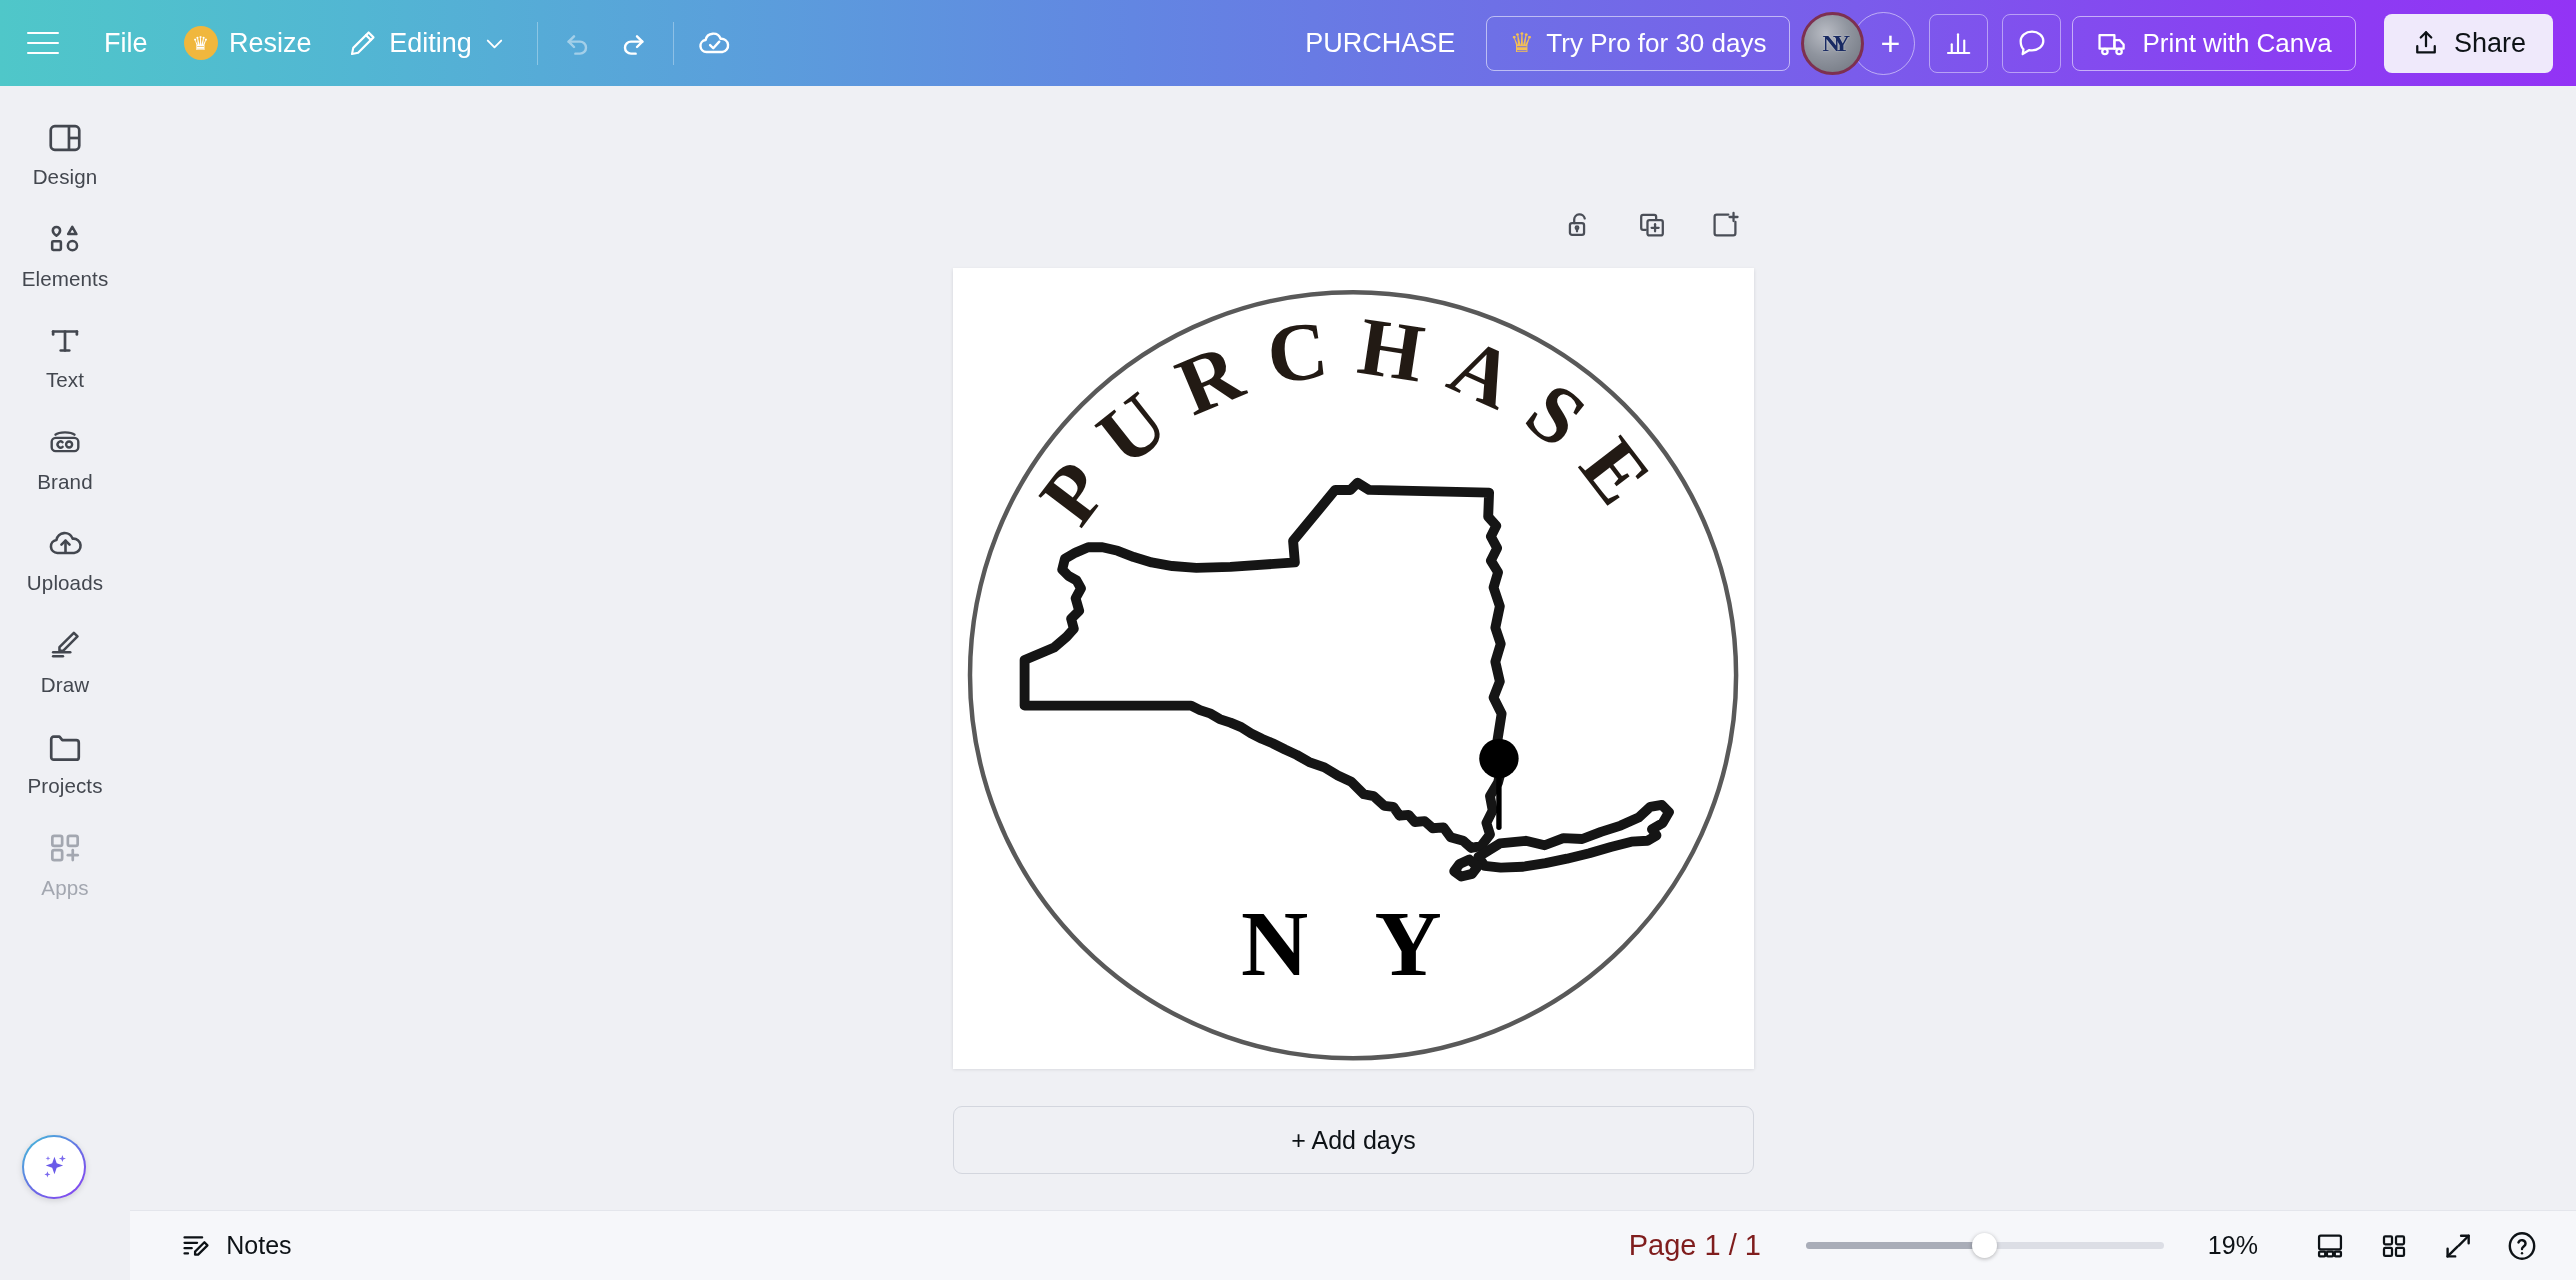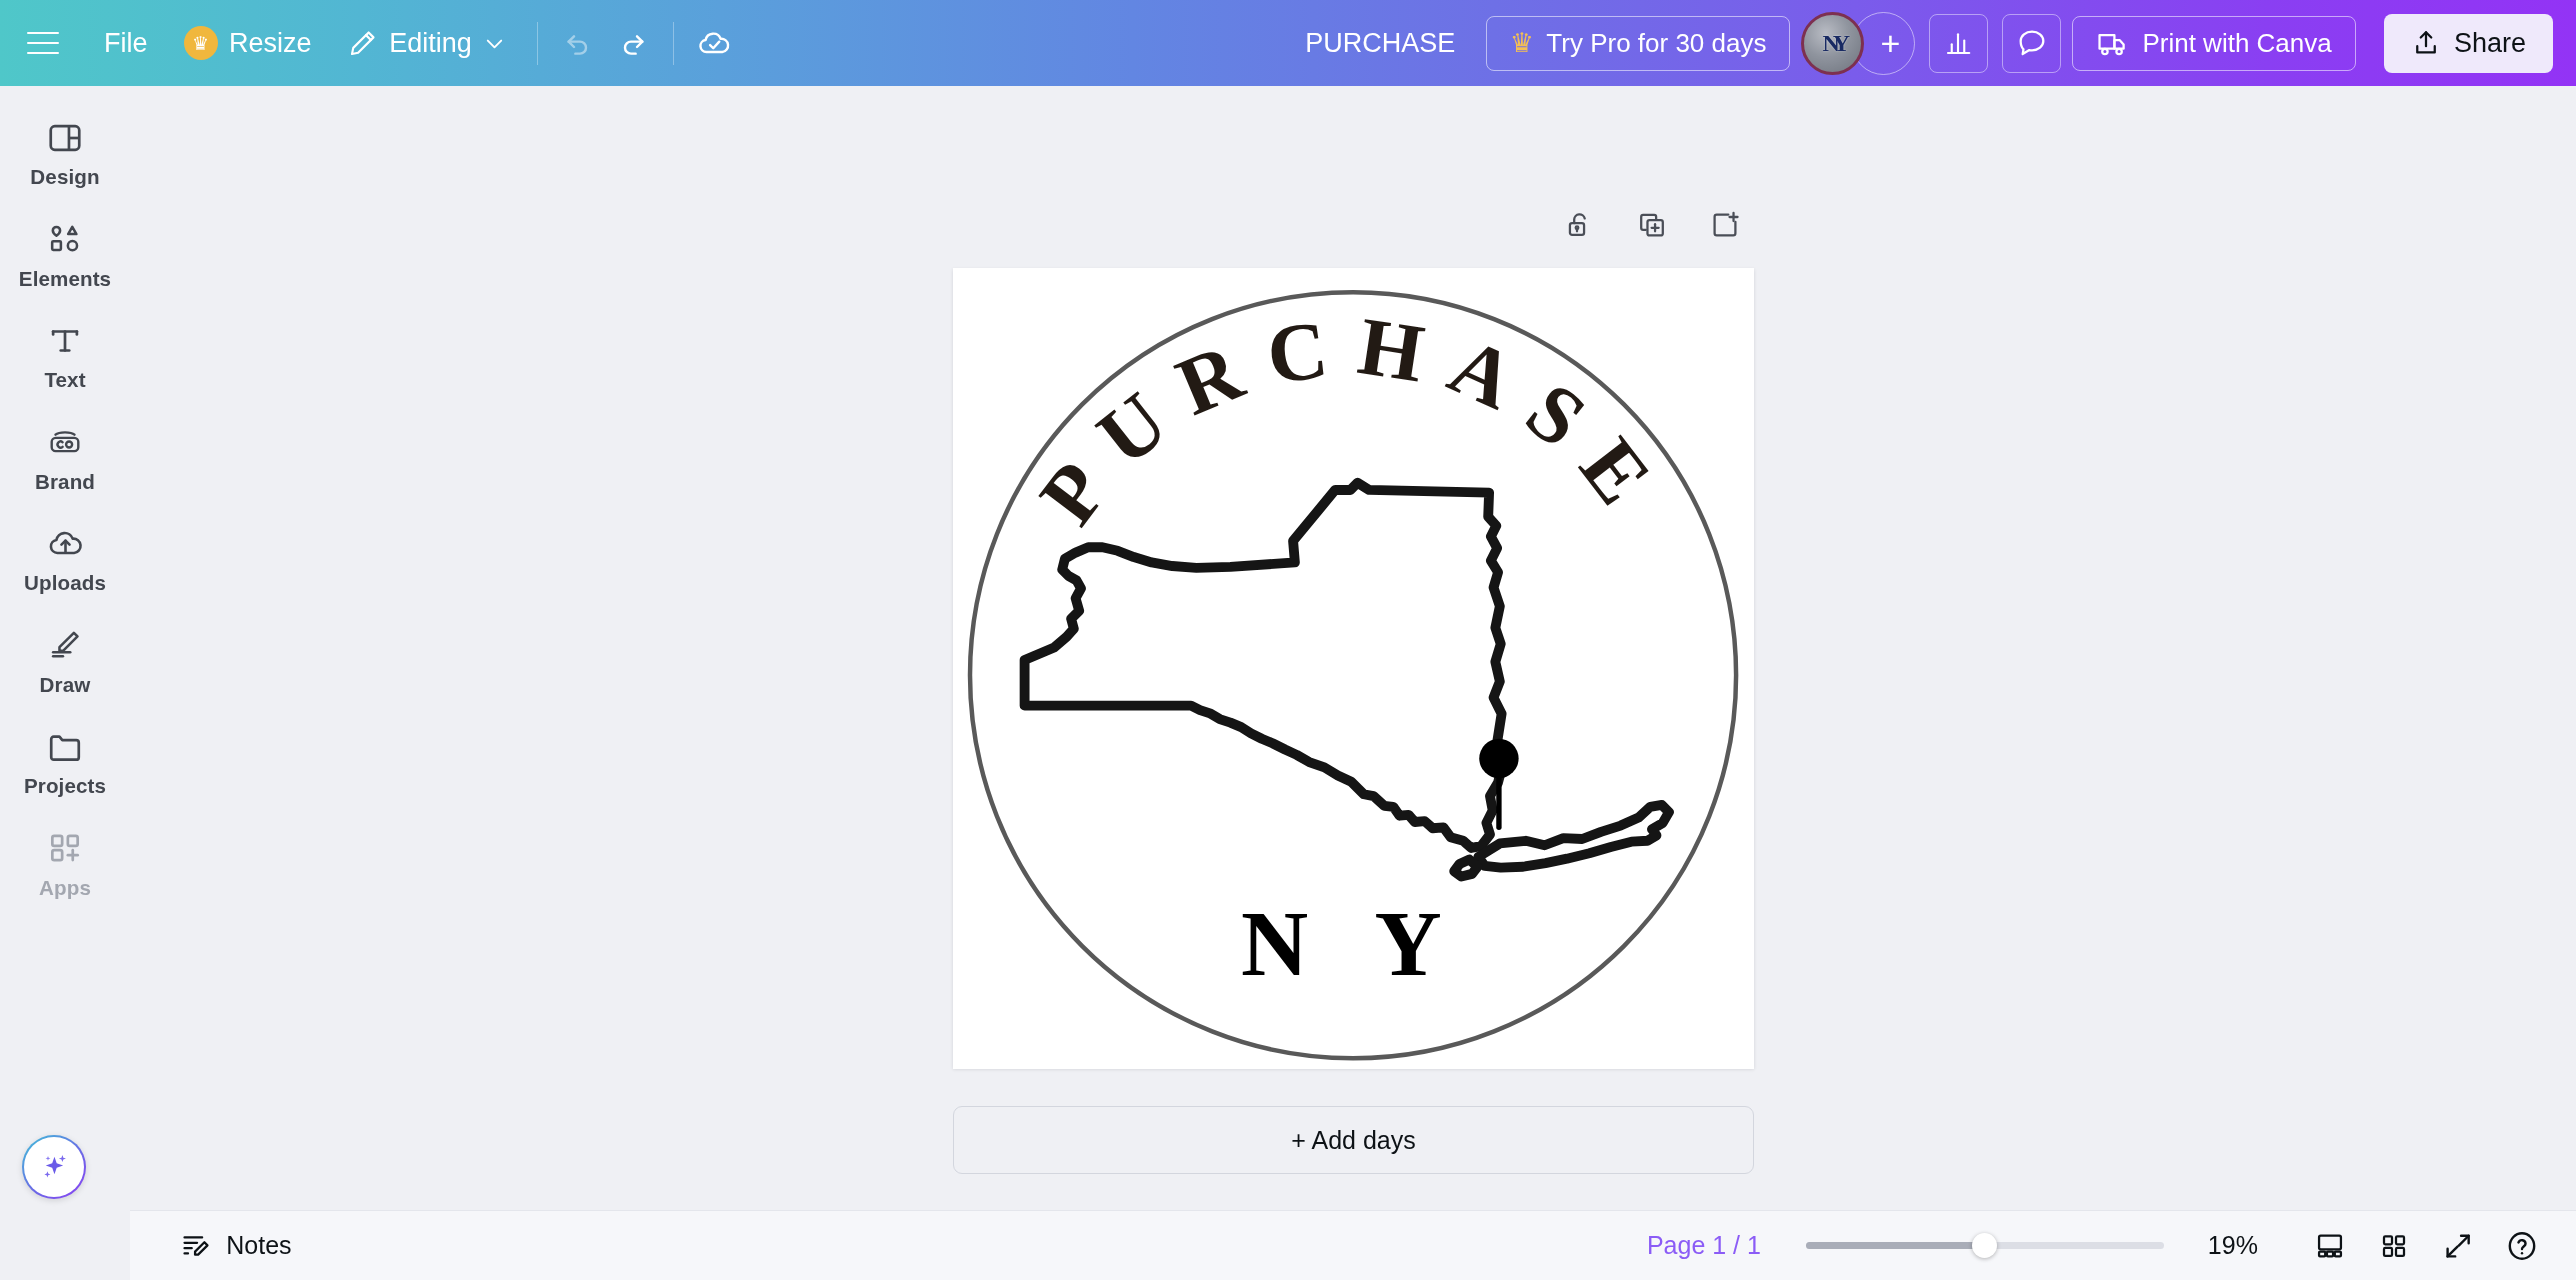--- a/index.html
+++ b/index.html
@@ -170,21 +170,20 @@
   .rail {
     position: absolute;
     top: 86px; left: 0;
     width: 130px; height: 1195px;
     background: #eff0f4;
     display: flex;
     flex-direction: column;
     align-items: center;
     padding-top: 19.7px;
     z-index: 10;
-    font-weight: bold;
   }
   .rail-item {
     width: 115px;
     padding: 12.5px 0 9px 0;
     margin-bottom: 9px;
     border-radius: 9px;
     display: flex; flex-direction: column; align-items: center;
     cursor: pointer;
     color: #43474f;
   }
@@ -280,22 +279,22 @@
     font-family: Liberation Sans, sans-serif;
   }
 
   .bb-right {
     margin-left: auto;
     display: flex; align-items: center;
     padding-right: 27px;
     gap: 3.6px;
   }
   .page-indicator {
-    font-size: 25px;
-    color: #8b5cf6;
+    font-size: 29px;
+    color: #7f1d1d;
     white-space: nowrap;
     margin-right: 27px;
     padding: 9px 14.3px;
     border-radius: 7.2px;
     cursor: pointer;
   }
 
   .zoom-slider {
     position: relative;
     width: 358px; height: 27px;

